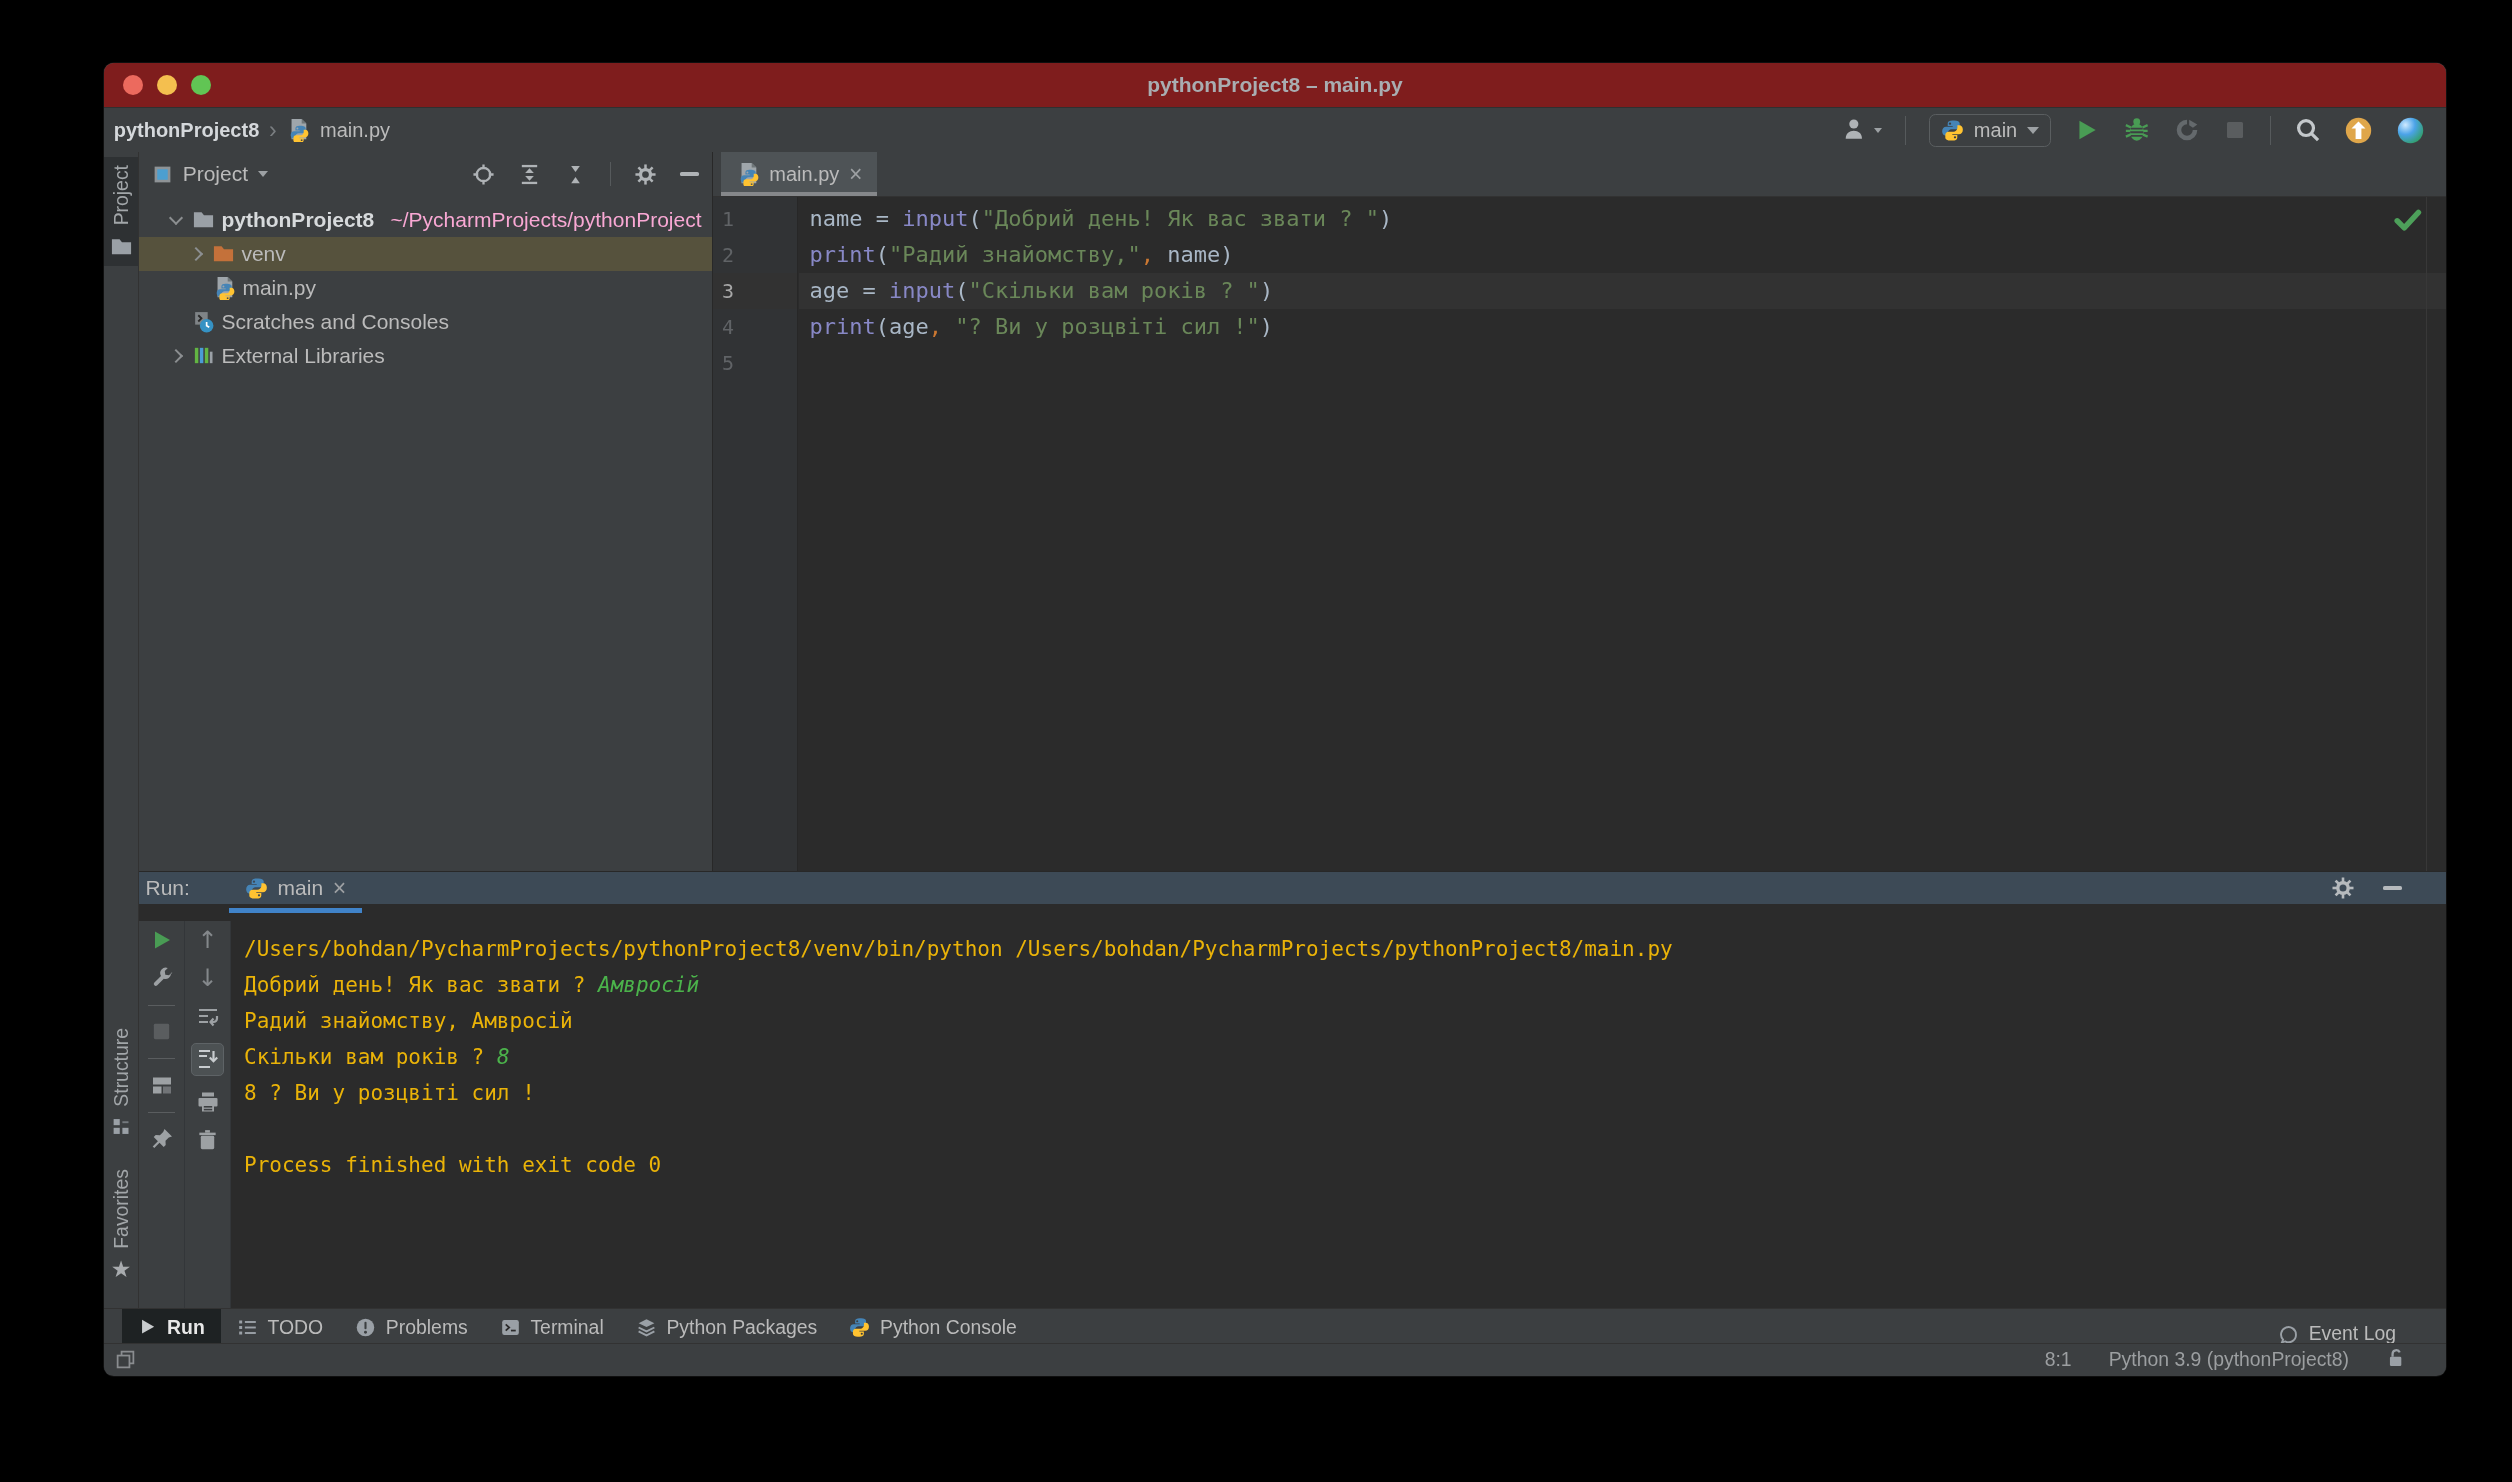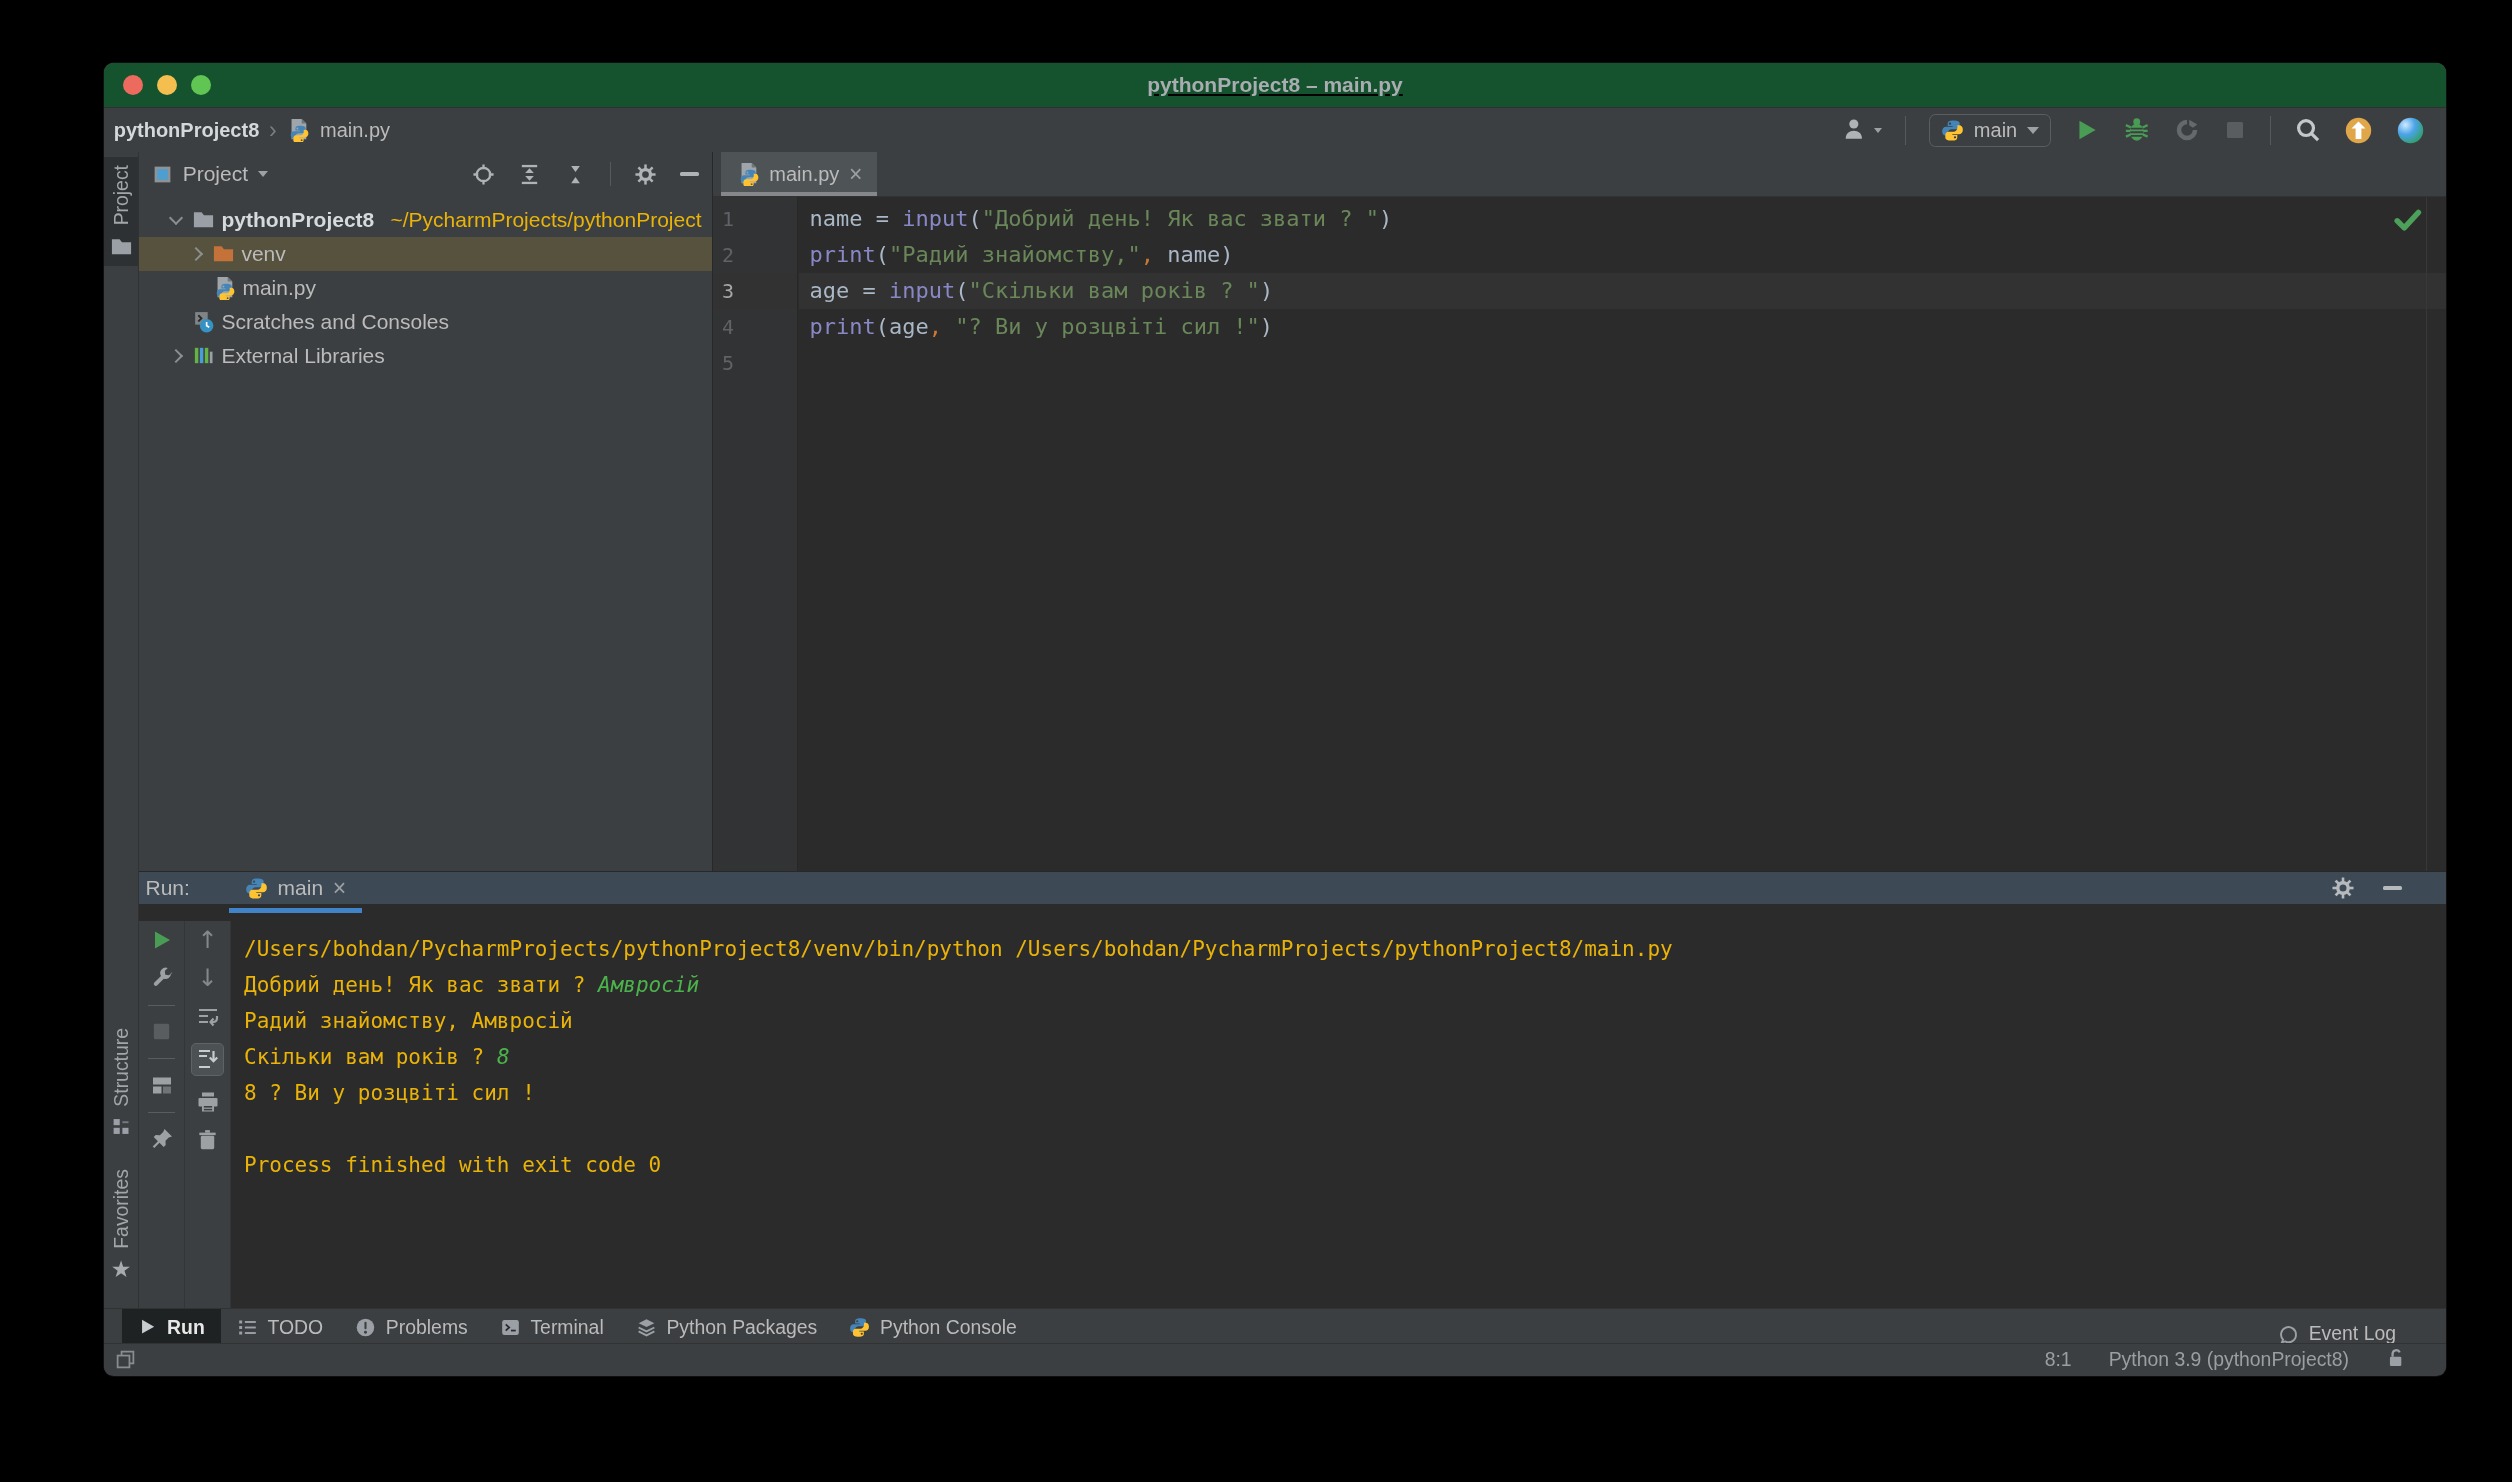--- a/index.html
+++ b/index.html
@@ -3,22 +3,22 @@
 <meta charset="utf-8">
 <style>
   html,body{margin:0;padding:0;background:#000;}
   .screen{position:relative;width:2512px;height:1483px;background:#000;overflow:hidden;
           font-family:"Liberation Sans",sans-serif;-webkit-font-smoothing:antialiased;}
   .window{position:absolute;left:104px;top:63px;width:2342px;height:1313px;
           background:var(--panel-bg);border-radius:9.7px;overflow:hidden;
           box-shadow:inset 0 1.6px 0 rgba(255,255,255,.18), 0 0 0 0.8px #141414;}
 
   
-  .titlebar{position:absolute;left:0;top:0;right:0;height:44px;background:#14532d;
-            border-bottom:0.8px solid #303030;display:flex;align-items:center;text-decoration:underline;}
+  .titlebar{position:absolute;left:0;top:0;right:0;height:44px;background:#7f1d1d;
+            border-bottom:0.8px solid #303030;display:flex;align-items:center;}
   .lights{position:absolute;left:19.4px;top:12px;display:flex;gap:13.8px;}
   .light{width:20px;height:20px;border-radius:50%;}
   .light.red{background:#EC6A5E;} .light.yellow{background:#F4BF4F;} .light.green{background:#61C554;}
   .win-title{flex:1;text-align:center;color:#A9ADB1;font-weight:700;font-size:21px;}
 
   
   .navbar{position:absolute;left:0;top:45px;right:0;height:45px;background:var(--panel-bg);
           border-bottom:0.8px solid #323232;display:flex;align-items:center;padding:0 21px 0 9.7px;box-sizing:border-box;}
   .breadcrumb{display:flex;align-items:center;gap:9.7px;font-size:20px;color:#BBBBBB;}
   .crumb-project{font-weight:700;color:#D5D8DB;}
@@ -47,21 +47,21 @@
   .hminus{width:19.4px;height:3.2px;background:#AFB3B6;border-radius:1.6px;}
   .tree{padding-top:6.5px;font-size:21px;color:#BBBBBB;}
   .trow{height:34px;display:flex;align-items:center;gap:6.5px;white-space:nowrap;}
   .trow.lvl0{padding-left:27px;} .trow.lvl1{padding-left:47px;}
   .trow.selected{background:var(--selection-olive);}
   .tw-slot{width:19.4px;display:inline-flex;justify-content:center;flex:none;}
   .tw-chev{width:8px;height:8px;border-right:2.4px solid #8C8F91;border-bottom:2.4px solid #8C8F91;
            transform:rotate(-45deg);margin-top:1.6px;}
   .tw-chev.open{transform:rotate(45deg);margin-top:-3.2px;}
   .tree-project-name{font-weight:700;color:#D7DADC;}
-  .tree-path{color:#eab308;margin-left:9.7px;}
+  .tree-path{color:#f9a8d4;margin-left:9.7px;}
 
   
   .editor{position:absolute;left:609px;top:89px;right:0;height:719px;background:var(--editor-bg);}
   .tabbar{position:absolute;left:0;top:0;right:0;height:44px;background:var(--panel-bg);
           border-bottom:0.8px solid #323232;display:flex;padding-left:8px;}
   .etab{display:flex;align-items:center;gap:9.7px;background:#4E5356;padding:0 14.6px;color:#BBBBBB;
         font-size:20px;position:relative;}
   .etab::after{content:"";position:absolute;left:0;right:0;bottom:0;height:4px;background:#85878A;}
   .close-x{color:#9DA0A3;font-size:23px;line-height:1;}
   .close-x::before{content:"\00D7";}

